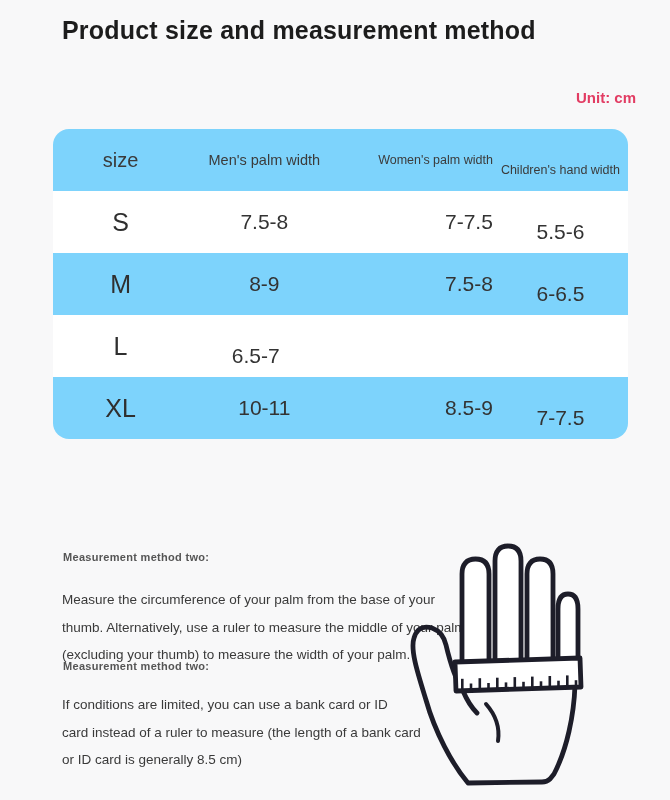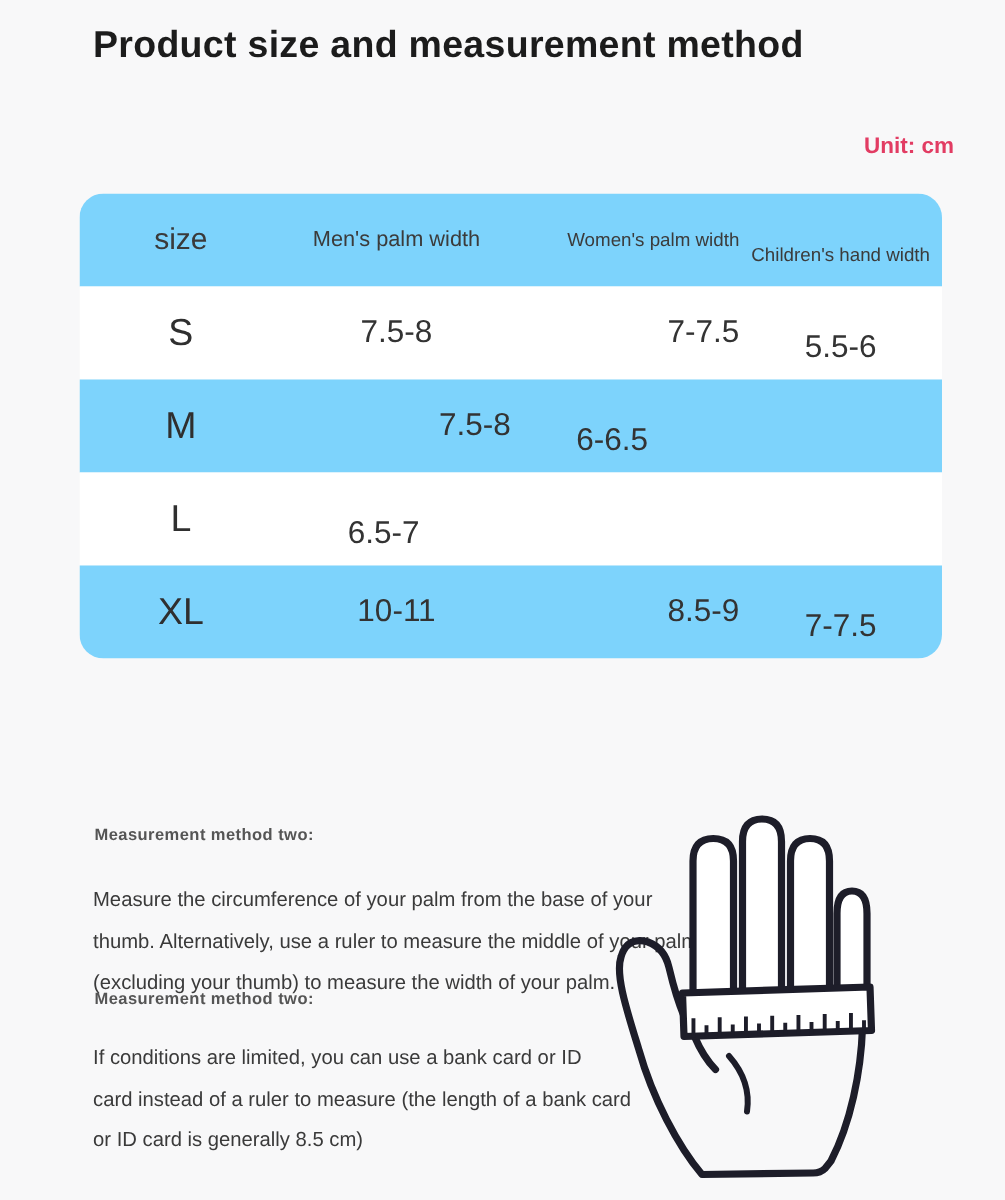--- a/index.html
+++ b/index.html
@@ -79,20 +79,21 @@
 
     <div class="trow row-white">
       <div class="cell c0 size-label">S</div>
       <div class="cell c1 size-value">7.5-8</div>
       <div class="cell c2 size-value">7-7.5</div>
       <div class="cell c3 size-value">5.5-6</div>
     </div>
 
     <div class="trow row-pink">
       <div class="cell c0 size-label">M</div>
+      <div class="cell c1 size-value">8-9</div>
       <div class="cell c2 size-value">7.5-8</div>
       <div class="cell c3 size-value">6-6.5</div>
     </div>
 
     <div class="trow row-white">
       <div class="cell c0 size-label">L</div>
       <div class="cell c3 size-value">6.5-7</div>
     </div>
 
     <div class="trow row-pink">

